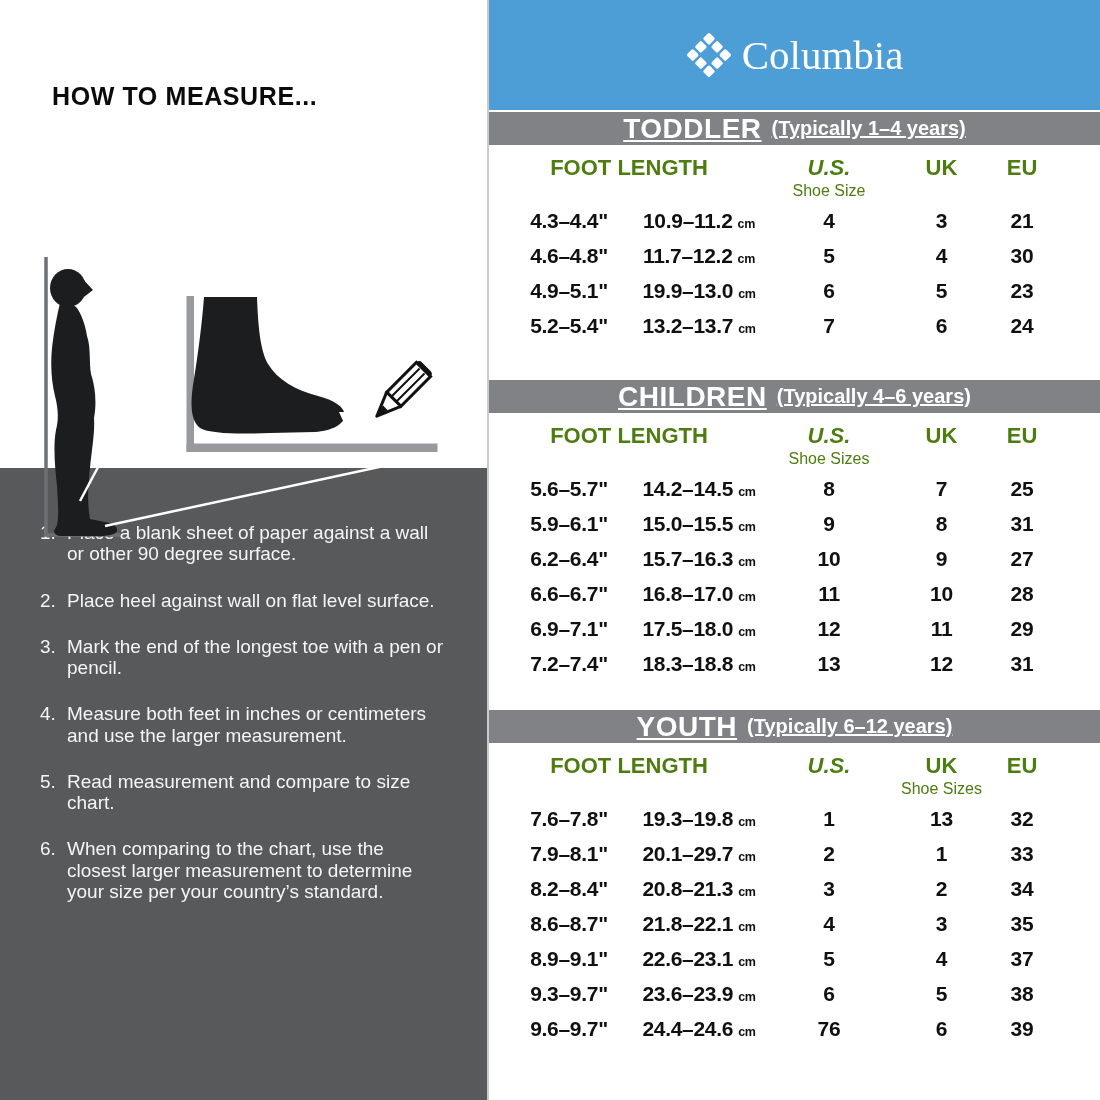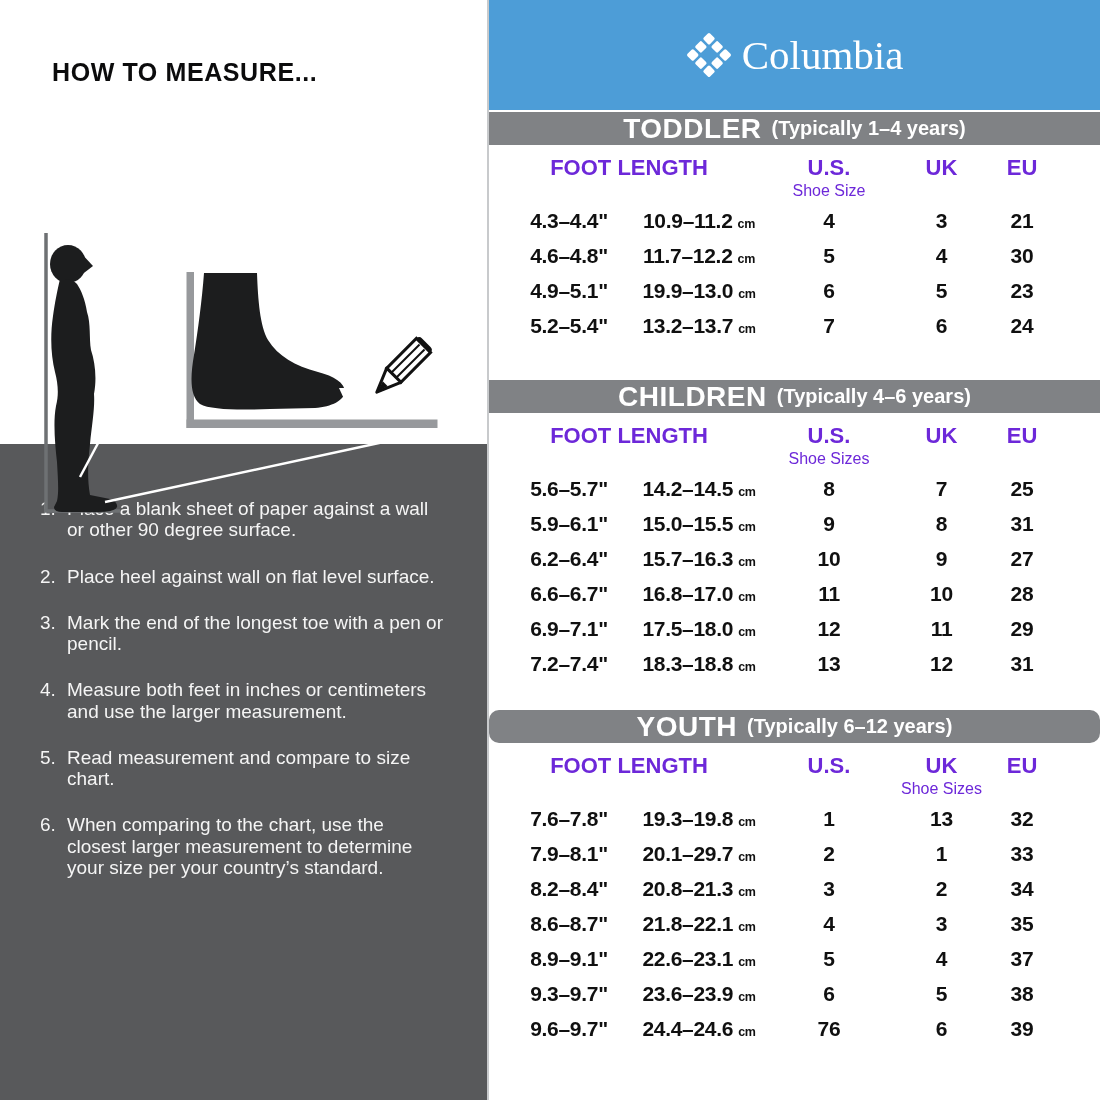--- a/index.html
+++ b/index.html
@@ -2,53 +2,53 @@
 <html><head>
 <meta charset="utf-8">
 <style>
   html,body{margin:0;padding:0;background:#fff;}
   .page{position:relative;width:1100px;height:1100px;overflow:hidden;
         font-family:"Liberation Sans",sans-serif;display:flex;}
 
   
   .left{width:487px;height:1100px;display:flex;flex-direction:column;flex:none;}
   .illus-area{position:relative;height:444px;flex:none;
-    background:linear-gradient(180deg,#a4a8ab 0%,#90949.7% ,#909497 26%,#9b9fa2 52%,#c3c5c7 80%,#e4e5e6 94%,#eceded 100%);}
+    background:linear-gradient(180deg,#a4a8ab 0%,#90949.7% ,#909497 26%,#9b9fa2 52%,#c3c5c7 80%,#e4e5e6 94%,#eceded 100%);margin-top:24px;}
   .illus-area h1{position:absolute;left:52px;top:58px;margin:0;
     font-size:25px;font-weight:800;letter-spacing:.6px;color:#0b0b0c;}
   .illus-svg{position:absolute;inset:0;}
   .steps{flex:1;background:#58595B;padding:54px 26px 0 40px;box-sizing:border-box;}
   .steps ol{list-style:none;margin:0;padding:0;}
   .step{display:flex;color:#f5f5f5;font-size:19px;line-height:1.12;margin-bottom:25px;}
   .step .n{flex:none;width:27px;}
   .step .t{flex:1;padding-right:18px;}
 
   
   .right{width:613px;height:1100px;background:#fff;border-left:2px solid #c8cacc;
          box-sizing:border-box;flex:none;}
   .brand{height:110px;background:#4D9DD7;display:flex;flex-direction:column;
          align-items:center;justify-content:center;gap:5px;}
   .logo-row{display:flex;align-items:center;gap:10px;}
   .wordmark{font-family:"Liberation Serif",serif;font-size:41px;color:#fff;line-height:1;}
   .subtitle{color:#fff;font-size:25px;font-weight:800;letter-spacing:.8px;}
 
   .section-bar{height:33px;background:#808285;display:flex;align-items:flex-start;
-               justify-content:center;gap:10px;color:#fff;padding-top:0;}
+               justify-content:center;gap:10px;color:#fff;padding-top:0;text-decoration:underline;}
   .sec-name{font-size:28px;font-weight:800;letter-spacing:.5px;align-self:center;}
   .sec-age{font-size:20px;font-weight:700;align-self:center;}
   .sec-toddler{margin-top:2px;}
   .sec-children{margin-top:37px;}
-  .sec-youth{margin-top:29px;border-radius:10px;}
+  .sec-youth{margin-top:29px;}
 
   .col-headers,.row{display:grid;grid-template-columns:140px 120px 140px 85px 1fr;
                     padding:0 40px 0 10px;align-items:center;}
   .col-headers{padding-top:10px;padding-bottom:2px;}
-  .col-headers>div{text-align:center;font-weight:800;font-size:22px;color:#6d28d9;line-height:26px;}
+  .col-headers>div{text-align:center;font-weight:800;font-size:22px;color:#4d7c0f;line-height:26px;}
   .ch-foot{grid-column:1/3;grid-row:1;}
-  .ch-us{grid-column:3;grid-row:1;}
+  .ch-us{grid-column:3;grid-row:1;font-style:italic;}
   .ch-uk{grid-column:4;grid-row:1;}
   .ch-eu{grid-column:5;grid-row:1;}
   .ch-note{grid-row:2;font-weight:400 !important;font-size:16px !important;line-height:20px !important;}
   .note-us{grid-column:3;}
   .note-uk{grid-column:4;}
 
   .row{height:35px;}
   .row>div{text-align:center;font-size:21px;font-weight:700;letter-spacing:-.3px;color:#101010;}
   .c-cm .unit{font-size:12.5px;font-weight:600;margin-left:5px;}
 </style>

